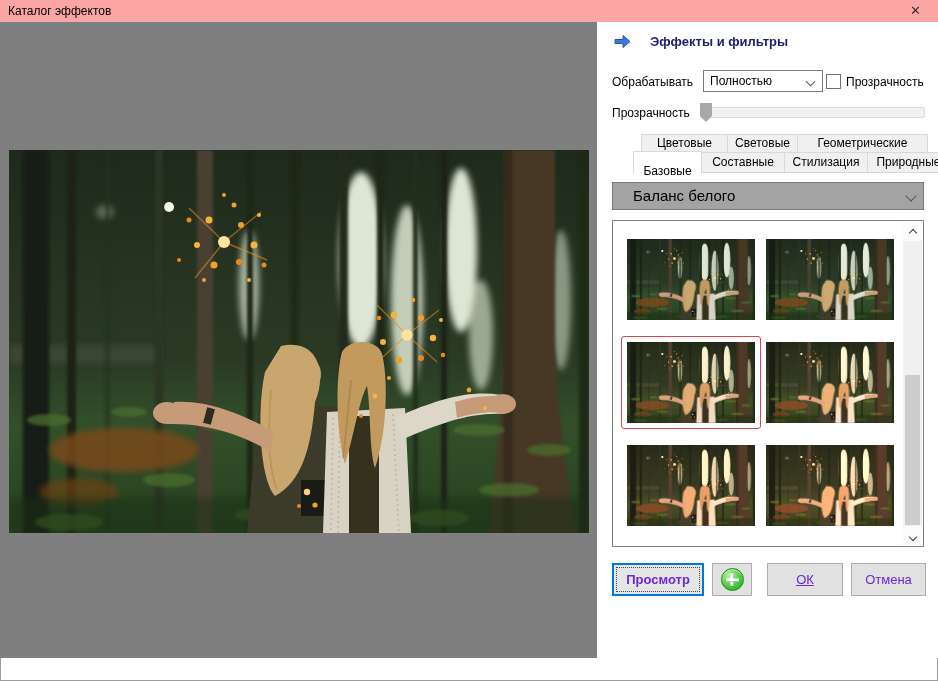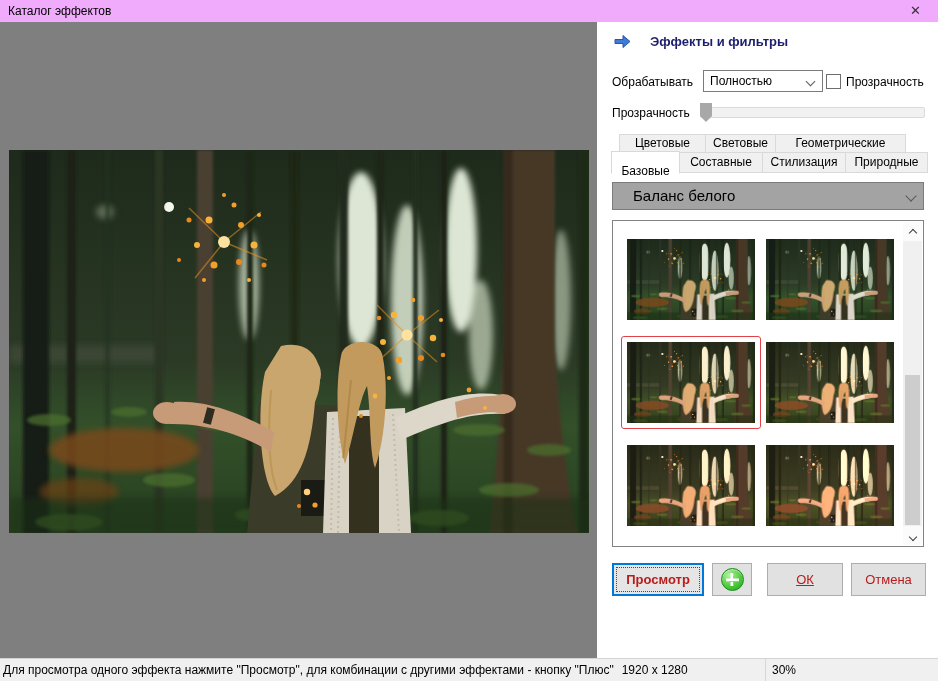--- a/index.html
+++ b/index.html
@@ -2,21 +2,21 @@
 <html><head>
 <meta charset="utf-8">
 <style>
   * { margin:0; padding:0; box-sizing:border-box; }
   html,body { width:938px; height:681px; overflow:hidden;
     font-family:"Liberation Sans", sans-serif; background:#fff; }
   .window { position:relative; width:938px; height:681px; background:#fff;
     outline:1px solid #9b9b9b; outline-offset:-1px; }
 
   
-  .titlebar { position:absolute; top:0; left:0; right:0; height:22px; background:#f0abfc; }
+  .titlebar { position:absolute; top:0; left:0; right:0; height:22px; background:#fca5a5; }
   .title-text { position:absolute; left:8px; top:4px; font-size:12px; color:#000; }
   .close-btn { position:absolute; right:0; top:0; width:45px; height:22px; text-align:center;
     font-size:13px; line-height:21px; color:#333; cursor:pointer; }
 
   
   .preview-area { position:absolute; left:0; top:22px; width:597px; height:636px; background:#7f7f7f; }
   .photo { position:absolute; left:9px; top:128px; width:580px; height:383px; overflow:hidden; }
   .photo svg, .thumb svg { display:block; width:100%; height:100%; }
 
   
@@ -38,21 +38,21 @@
 
   .row-slider { position:absolute; left:0; top:81px; width:341px; height:24px; }
   .row-slider .lbl-slider { position:absolute; left:15px; top:3px; }
   .slider-track { position:absolute; left:103px; top:4px; width:225px; height:11px;
     background:#f1f1f1; border:1px solid #dadada; border-radius:2px; }
   .slider-thumb { position:absolute; left:103px; top:0; width:12px; height:19px; background:#a8a8a8;
     clip-path:polygon(0 0,100% 0,100% 68%,50% 100%,0 68%); }
 
   
   .tabs { position:absolute; left:0; top:112px; width:341px; }
-  .tabrow { display:flex; position:absolute; }
+  .tabrow { display:flex; position:absolute;margin-left:22px; }
   .tabrow1 { left:23px; top:0; }
   .tabrow2 { left:15px; top:18px; }
   .tab { background:#f0f0f0; border:1px solid #d9d9d9; font-size:12px; color:#000;
     text-align:center; padding:2px 0 3px; margin-left:-1px; white-space:nowrap; cursor:pointer; }
   .tabrow1 .tab { height:19px; line-height:13px; }
   .tabrow2 .tab { height:21px; line-height:15px; }
   .tab.t-col { width:87px; } .tab.t-light { width:71px; } .tab.t-geo { width:131px; }
   .tab.t-base { width:69px; } .tab.t-comp { width:84px; } .tab.t-styl { width:84px;text-align:center; } .tab.t-nat { width:83px; }
   .tab.active { background:#fff; border-bottom:1px solid #fff; height:23px; margin-top:-1px;
     position:relative; z-index:2; padding-top:12px; }
@@ -82,21 +82,21 @@
   .sb-up { top:0; } .sb-dn { bottom:0; }
   .sb-chev { display:inline-block; width:6px; height:6px; border-right:1.5px solid #3c3c3c;
     border-bottom:1.5px solid #3c3c3c; }
   .sb-up .sb-chev { transform:rotate(-135deg); margin-top:7px; }
   .sb-dn .sb-chev { transform:rotate(45deg); margin-top:4px; }
   .sb-thumb { position:absolute; left:2px; width:15px; top:153px; height:150px; background:#cdcdcd; cursor:grab; }
 
   
   .btnbar { position:absolute; left:0; top:541px; width:341px; height:33px; }
   .btn { position:absolute; top:0; height:33px; background:#e1e1e1; border:1px solid #adadad;
-    font-size:13px; color:#b91c1c; text-align:center; cursor:pointer;
+    font-size:13px; color:#6d28d9; text-align:center; cursor:pointer;
     font-family:"Liberation Sans", sans-serif; display:flex; align-items:center; justify-content:center; }
   .btn-preview { left:15px; width:92px; border:2px solid #0078d7; font-weight:bold; background:#e5e5e5; }
   .btn-preview .focus-dots { position:absolute; inset:2px; border:1px dotted #4a4a4a; }
   .btn-plus { left:115px; width:40px; }
   .btn-ok { left:170px; width:76px;text-decoration:underline; }
   .btn-cancel { left:254px; width:75px; }
   .plus-icon { width:23px; height:23px; border-radius:50%;
     background:radial-gradient(circle at 35% 30%, #b8f2a6, #4ecb3c 55%, #1f9e1f);
     border:1px solid #178a17; position:relative; box-shadow:inset 0 1px 1px rgba(255,255,255,.6); }
   .plus-icon::before, .plus-icon::after { content:""; position:absolute; background:#fff;
@@ -370,23 +370,14 @@
       </button>
       <button class="btn btn-ok">
         <span>ОК</span>
       </button>
       <button class="btn btn-cancel">
         <span>Отмена</span>
       </button>
     </div>
   </div>
 
-  <div class="statusbar">
-    <div class="status-main">
-      <span>Для просмотра одного эффекта нажмите "Просмотр", для комбинации с другими эффектами - кнопку "Плюс"</span>
-      <span class="status-size">1920 x 1280</span>
-    </div>
-    <div class="status-zoom">
-      <span>30%</span>
-    </div>
-  </div>
 
 </div>
 
 </body></html>

